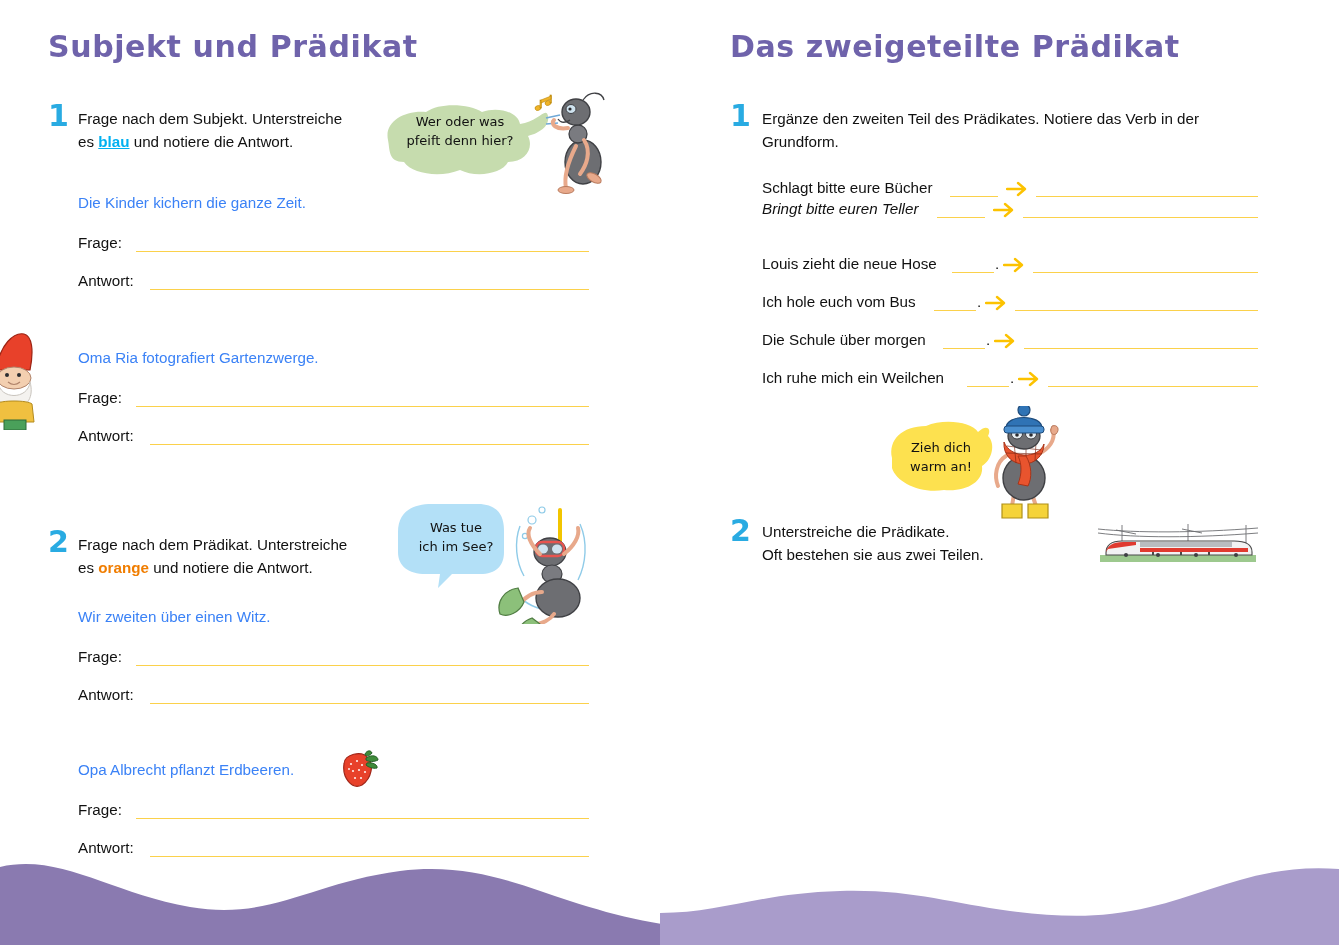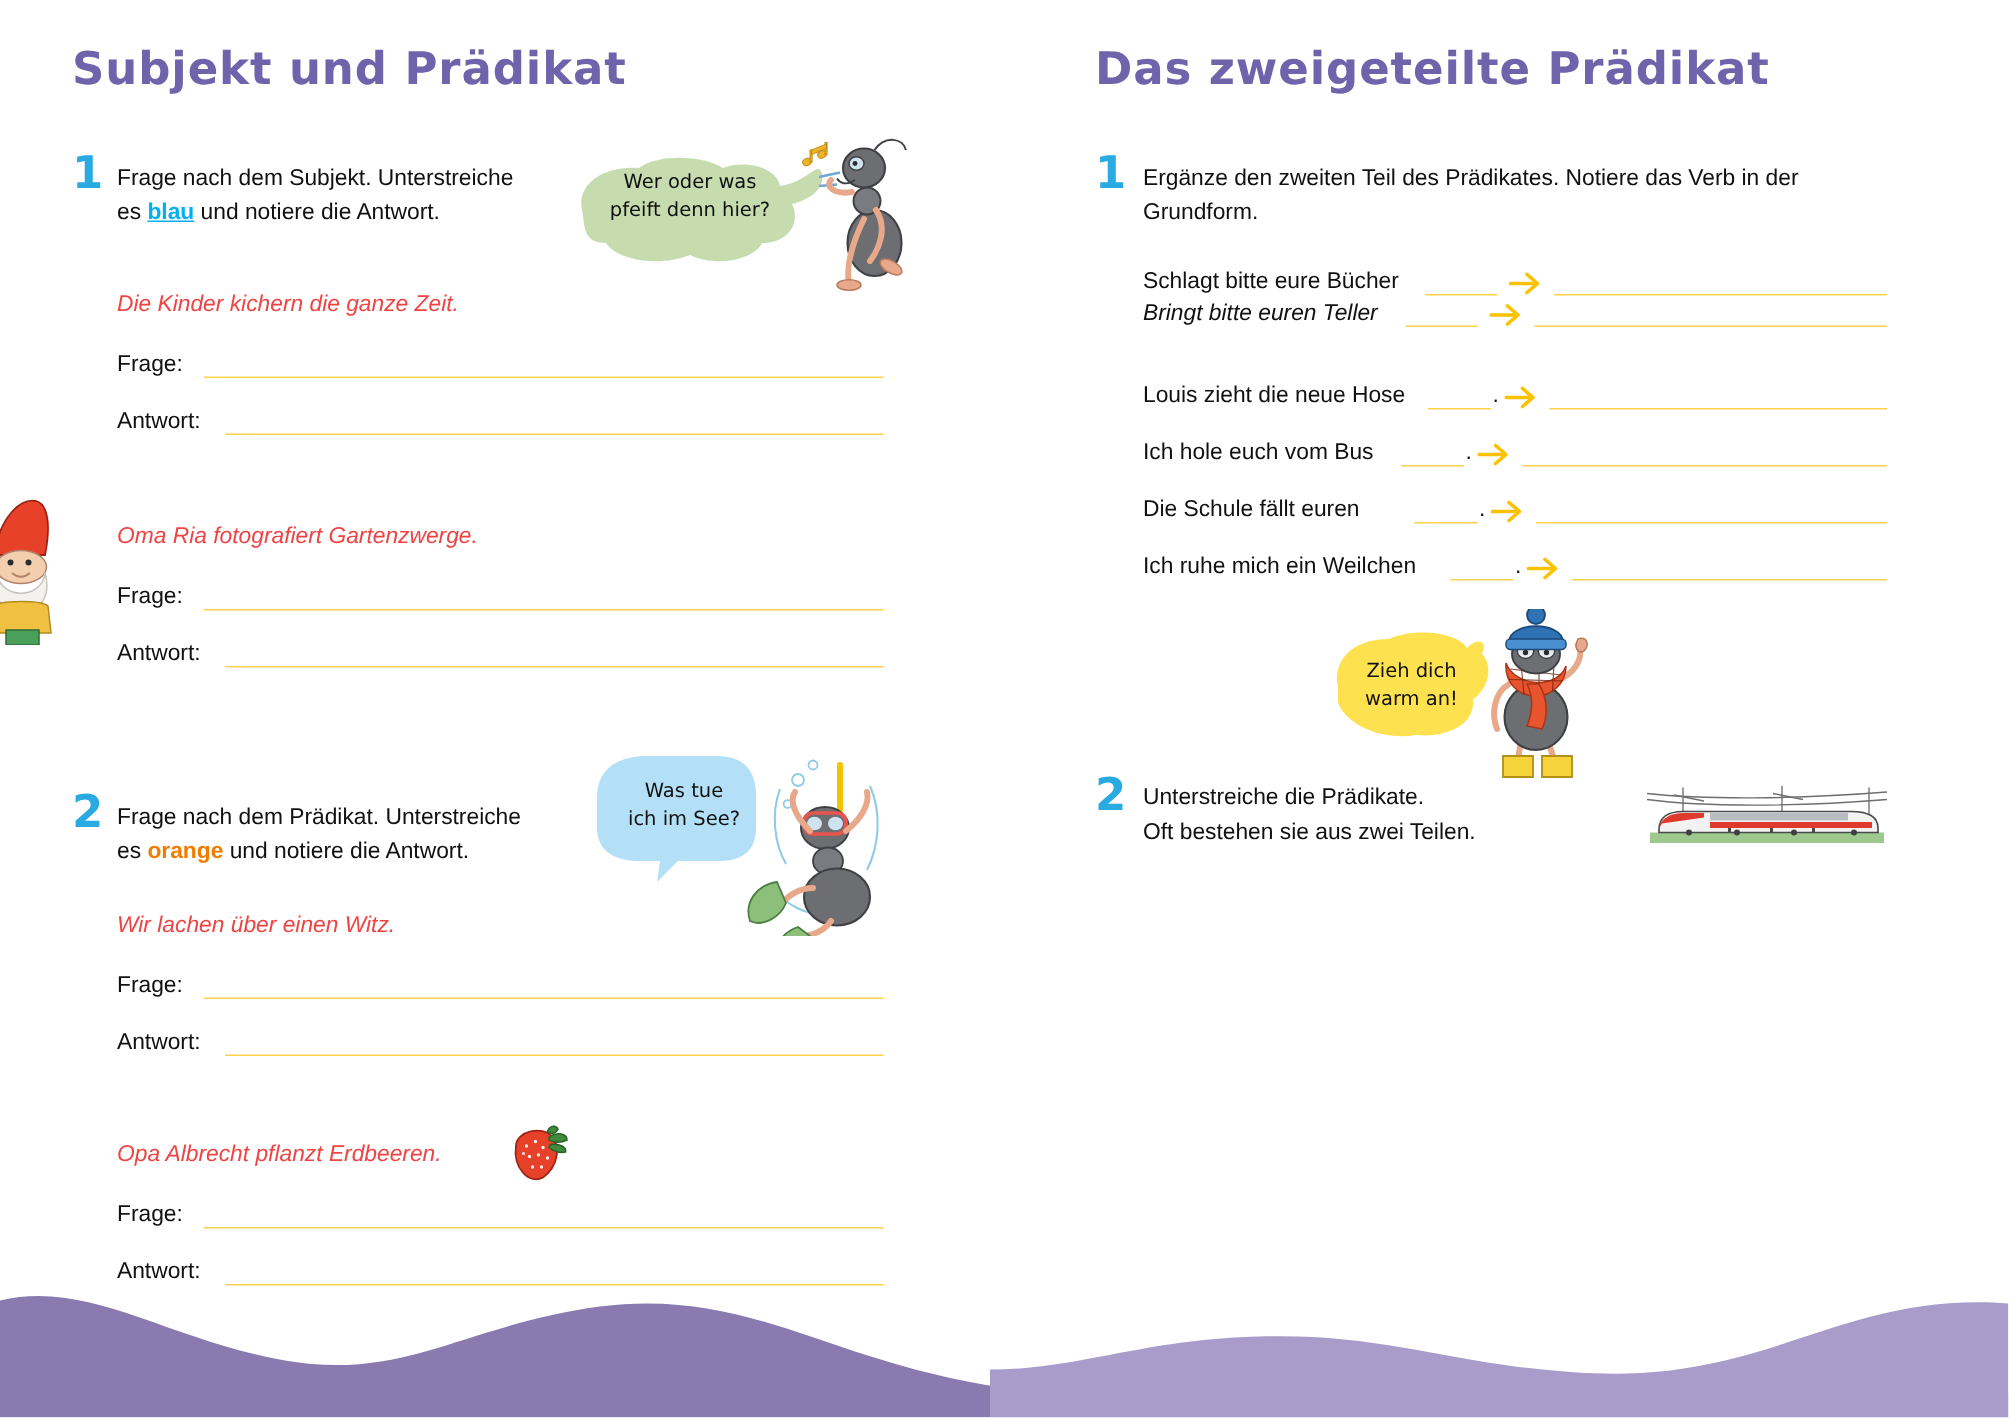--- a/index.html
+++ b/index.html
@@ -36,21 +36,21 @@
   .instr{
     position:absolute;
     font-size:15.2px;line-height:22.5px;
     color:#111;
   }
   .instr b.blue{color:#00b0f0;font-weight:bold;text-decoration:underline;}
   .instr b.orange{color:#f07d00;font-weight:bold;}
 
   
   .sentence{
-    position:absolute;font-size:15.2px;color:#ef4444;white-space:nowrap;font-style:italic;
+    position:absolute;font-size:15.2px;color:#3b82f6;white-space:nowrap;
   }
   .fieldrow{position:absolute;height:22px;}
   .fieldrow .lbl{
     position:absolute;left:0;top:0;font-size:15.2px;color:#111;white-space:nowrap;
   }
   .rule{
     position:absolute;height:0;border-bottom:1.6px solid #fbd14b;
   }
 
   
@@ -115,21 +115,21 @@
       <span class="rule" style="left:72px;top:17px;width:439px;"></span>
     </div>
 
     <div class="exnum" style="left:48px;top:527px;">2</div>
 
     <div class="instr" style="left:78px;top:534px;width:330px;">
       <span>Frage nach dem Prädikat. Unterstreiche</span><br>
       <span>es </span><b class="orange">orange</b><span> und notiere die Antwort.</span>
     </div>
 
-    <div class="sentence" style="left:78px;top:608px;">Wir lachen über einen Witz.</div>
+    <div class="sentence" style="left:78px;top:608px;">Wir zweiten über einen Witz.</div>
     <div class="fieldrow" style="left:78px;top:648px;width:515px;">
       <span class="lbl">Frage:</span>
       <span class="rule" style="left:58px;top:17px;width:453px;"></span>
     </div>
     <div class="fieldrow" style="left:78px;top:686px;width:515px;">
       <span class="lbl">Antwort:</span>
       <span class="rule" style="left:72px;top:17px;width:439px;"></span>
     </div>
 
     <div class="sentence" style="left:78px;top:761px;text-align:right;">Opa Albrecht pflanzt Erdbeeren.</div>
@@ -294,21 +294,21 @@
       <span class="txt">Ich hole euch vom Bus</span>
       <span class="gap-line" style="left:172px;top:17px;width:42px;"></span>
       <span class="dot" style="left:215px;">.</span>
       <svg class="arrow" style="left:223px;" viewBox="0 0 22 16">
         <path d="M1 8 H18 M12 2 L19 8 L12 14" fill="none" stroke="#fcc200" stroke-width="2.4" stroke-linecap="round" stroke-linejoin="round"></path>
       </svg>
       <span class="gap-line" style="left:253px;top:17px;width:243px;"></span>
     </div>
 
     <div class="gaprow" style="left:92px;top:331px;width:510px;">
-      <span class="txt">Die Schule fällt euren</span>
+      <span class="txt">Die Schule über morgen</span>
       <span class="gap-line" style="left:181px;top:17px;width:42px;"></span>
       <span class="dot" style="left:224px;">.</span>
       <svg class="arrow" style="left:232px;" viewBox="0 0 22 16">
         <path d="M1 8 H18 M12 2 L19 8 L12 14" fill="none" stroke="#fcc200" stroke-width="2.4" stroke-linecap="round" stroke-linejoin="round"></path>
       </svg>
       <span class="gap-line" style="left:262px;top:17px;width:234px;"></span>
     </div>
 
     <div class="gaprow" style="left:92px;top:369px;width:510px;">
       <span class="txt">Ich ruhe mich ein Weilchen</span>

